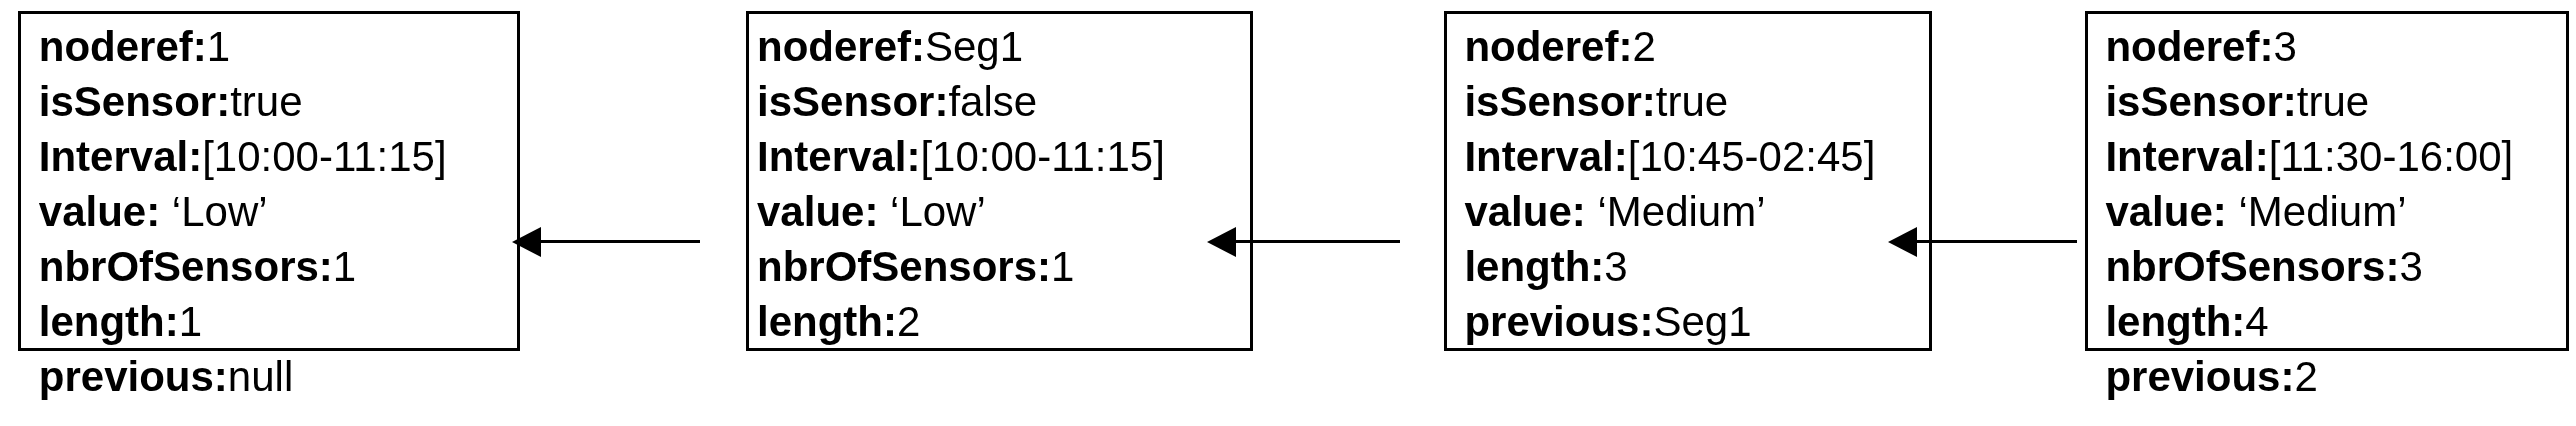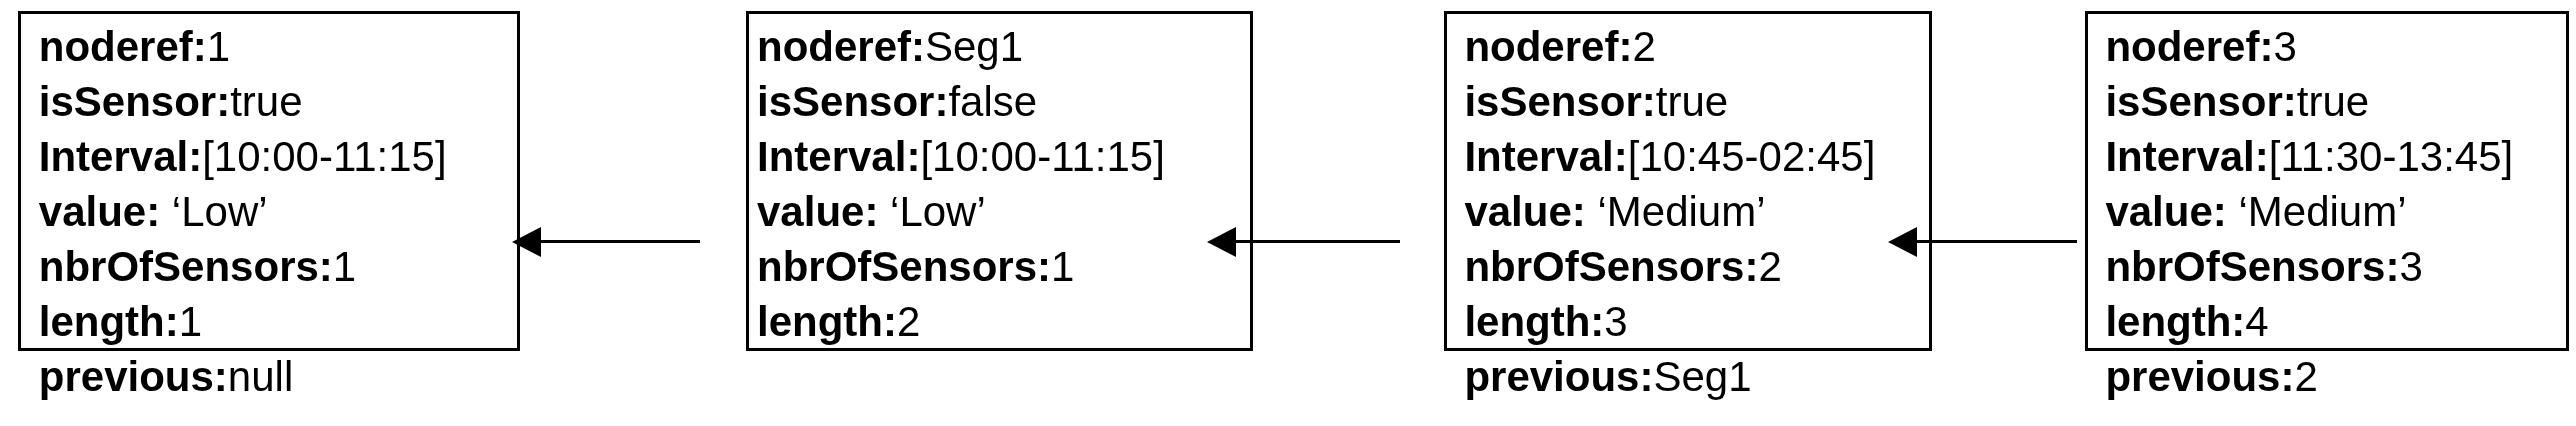--- a/index.html
+++ b/index.html
@@ -83,34 +83,33 @@
   <div class="arrow arrow-2">
     <span class="head"></span>
       <span class="shaft"></span>
   </div>
 
   <div class="node node-3">
     <div class="row"><span class="k">noderef:</span><span class="v">2</span></div>
     <div class="row"><span class="k">isSensor:</span><span class="v">true</span></div>
     <div class="row"><span class="k">Interval:</span><span class="v">[10:45-02:45]</span></div>
     <div class="row"><span class="k">value: </span><span class="v">‘Medium’</span></div>
-    <div class="row"><span class="k">nbrOfSensors:</span><span class="v">2</span></div>
     <div class="row"><span class="k">length:</span><span class="v">3</span></div>
     <div class="row"><span class="k">previous:</span><span class="v">Seg1</span></div>
   </div>
 
   <div class="arrow arrow-3">
     <span class="head"></span>
       <span class="shaft"></span>
   </div>
 
   <div class="node node-4">
     <div class="row"><span class="k">noderef:</span><span class="v">3</span></div>
     <div class="row"><span class="k">isSensor:</span><span class="v">true</span></div>
-    <div class="row"><span class="k">Interval:</span><span class="v">[11:30-13:45]</span></div>
+    <div class="row"><span class="k">Interval:</span><span class="v">[11:30-16:00]</span></div>
     <div class="row"><span class="k">value: </span><span class="v">‘Medium’</span></div>
     <div class="row"><span class="k">nbrOfSensors:</span><span class="v">3</span></div>
     <div class="row"><span class="k">length:</span><span class="v">4</span></div>
     <div class="row"><span class="k">previous:</span><span class="v">2</span></div>
   </div>
 
 </div>
 
 
 </body></html>

